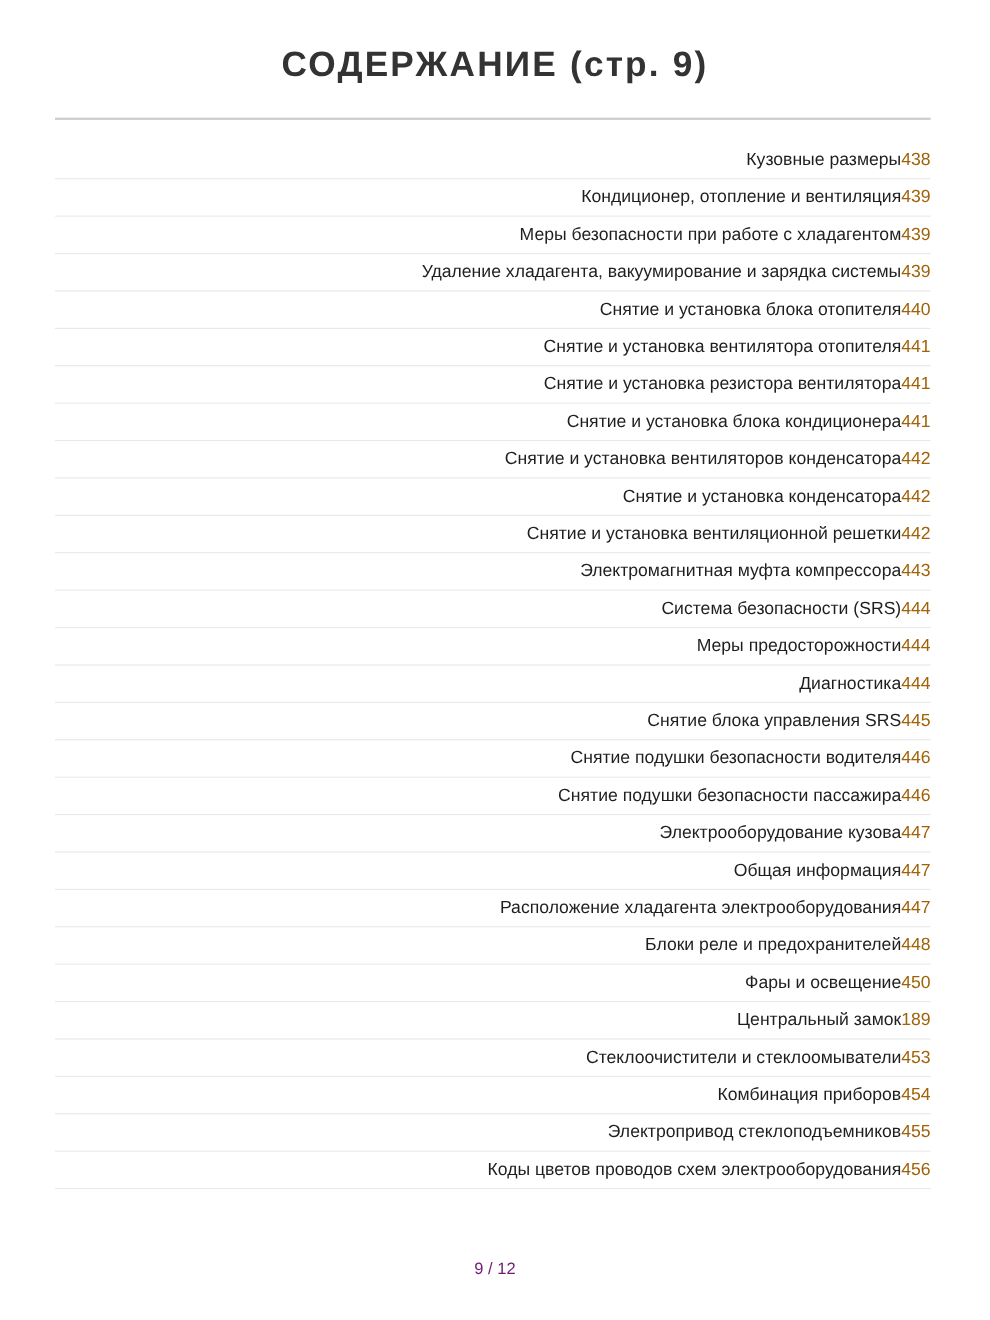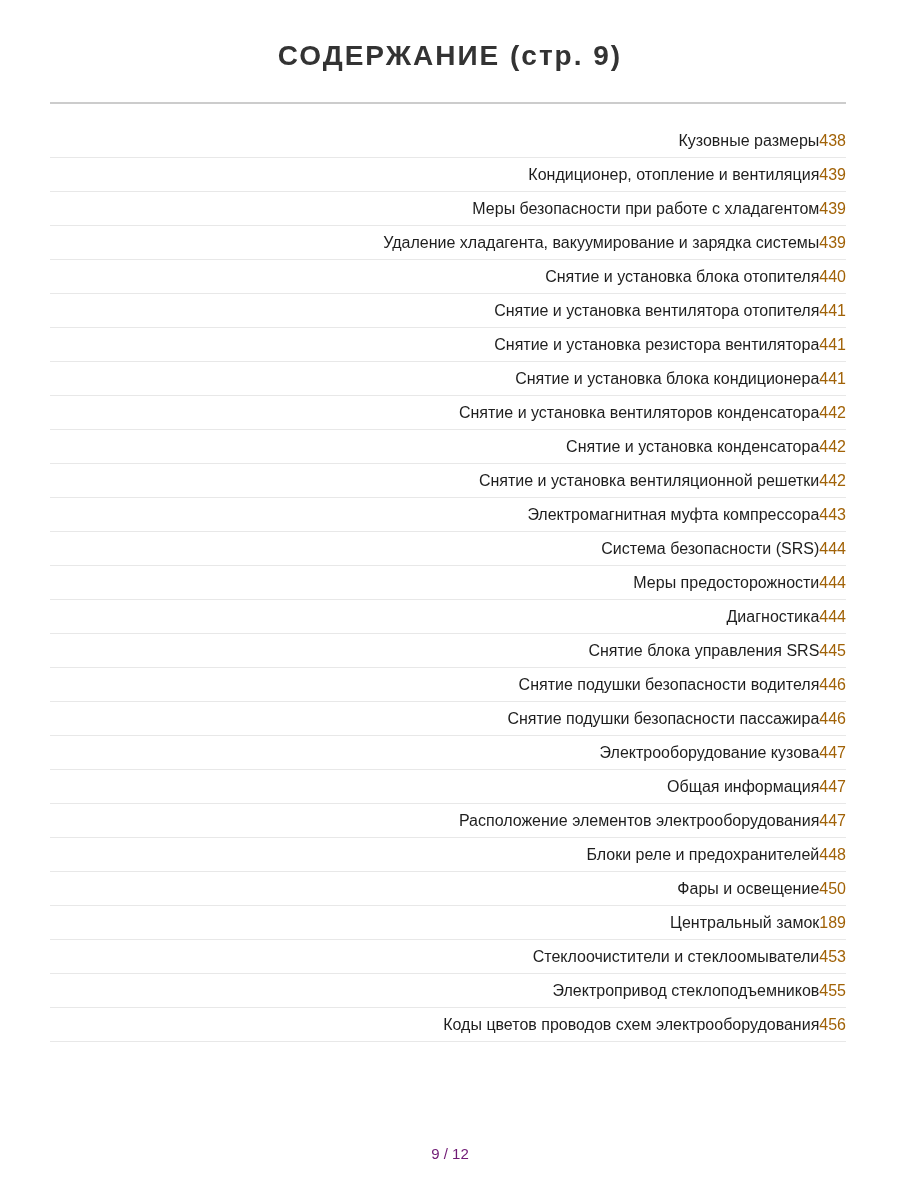--- a/index.html
+++ b/index.html
@@ -8,21 +8,21 @@
     width: 900px;
     height: 1200px;
     position: relative;
     background: #ffffff;
     font-family: "Liberation Sans", sans-serif;
     overflow: hidden;
   }
   .header-title {
     padding-top: 40px;
     text-align: center;
-    font-size: 28px;
+    font-size: 32px;
     font-weight: 700;
     letter-spacing: 2px;
     color: #333333;
   }
   .top-divider {
     margin: 30px 54px 0 50px;
     border: none;
     border-top: 2px solid #cccccc;
     height: 0;
   }
@@ -161,21 +161,21 @@
     <span class="toc-title">Электрооборудование кузова</span>
     <span class="toc-page">447</span>
   </div>
 
   <div class="toc-row">
     <span class="toc-title">Общая информация</span>
     <span class="toc-page">447</span>
   </div>
 
   <div class="toc-row">
-    <span class="toc-title">Расположение элементов электрооборудования</span>
+    <span class="toc-title">Расположение хладагента электрооборудования</span>
     <span class="toc-page">447</span>
   </div>
 
   <div class="toc-row">
     <span class="toc-title">Блоки реле и предохранителей</span>
     <span class="toc-page">448</span>
   </div>
 
   <div class="toc-row">
     <span class="toc-title">Фары и освещение</span>
@@ -185,20 +185,24 @@
   <div class="toc-row">
     <span class="toc-title">Центральный замок</span>
     <span class="toc-page">189</span>
   </div>
 
   <div class="toc-row">
     <span class="toc-title">Стеклоочистители и стеклоомыватели</span>
     <span class="toc-page">453</span>
   </div>
 
+  <div class="toc-row">
+    <span class="toc-title">Комбинация приборов</span>
+    <span class="toc-page">454</span>
+  </div>
 
   <div class="toc-row">
     <span class="toc-title">Электропривод стеклоподъемников</span>
     <span class="toc-page">455</span>
   </div>
 
   <div class="toc-row">
     <span class="toc-title">Коды цветов проводов схем электрооборудования</span>
     <span class="toc-page">456</span>
   </div>

